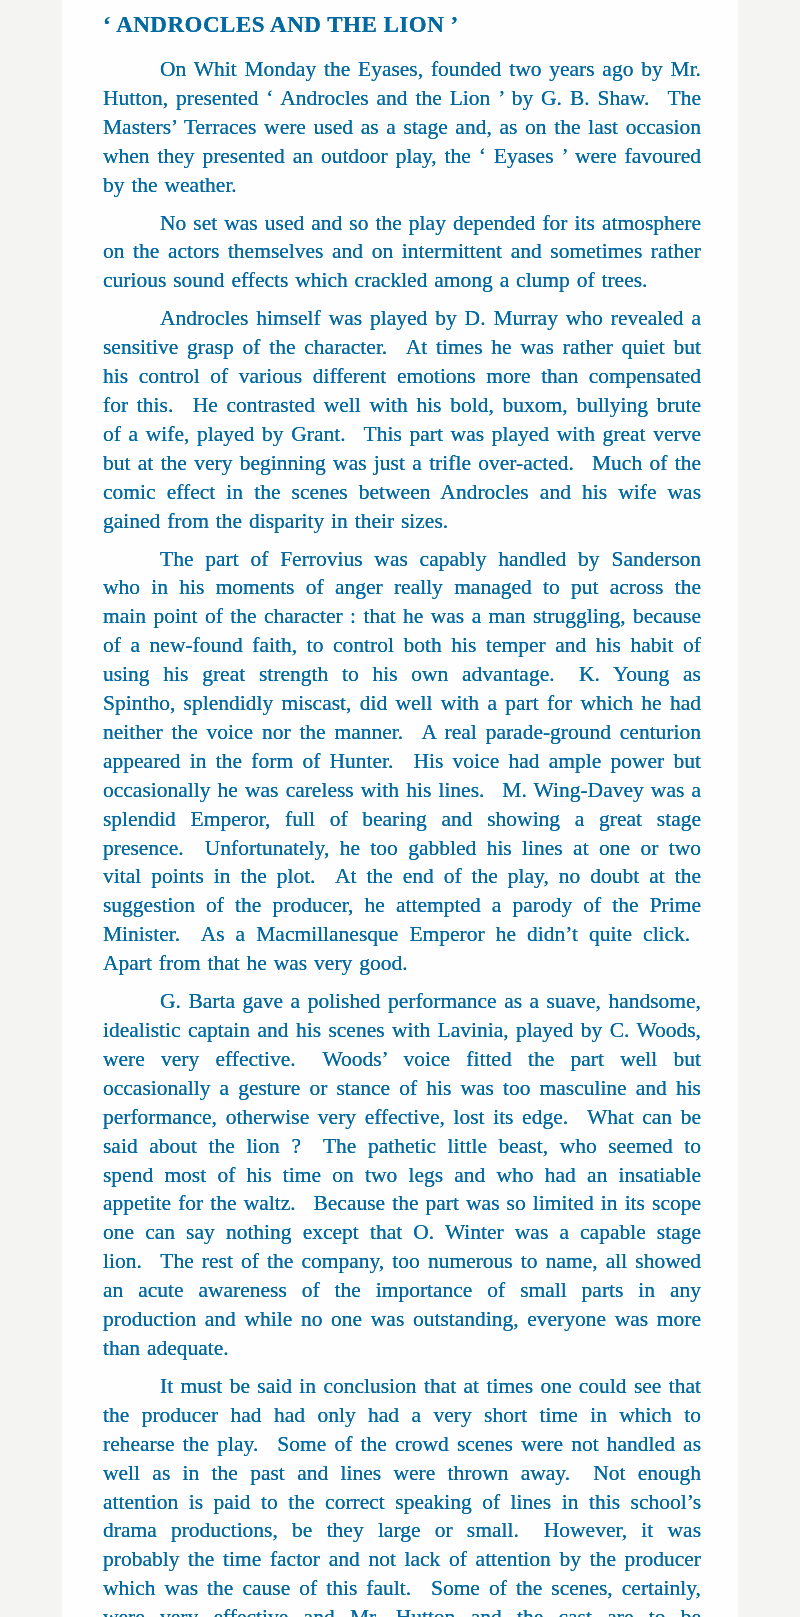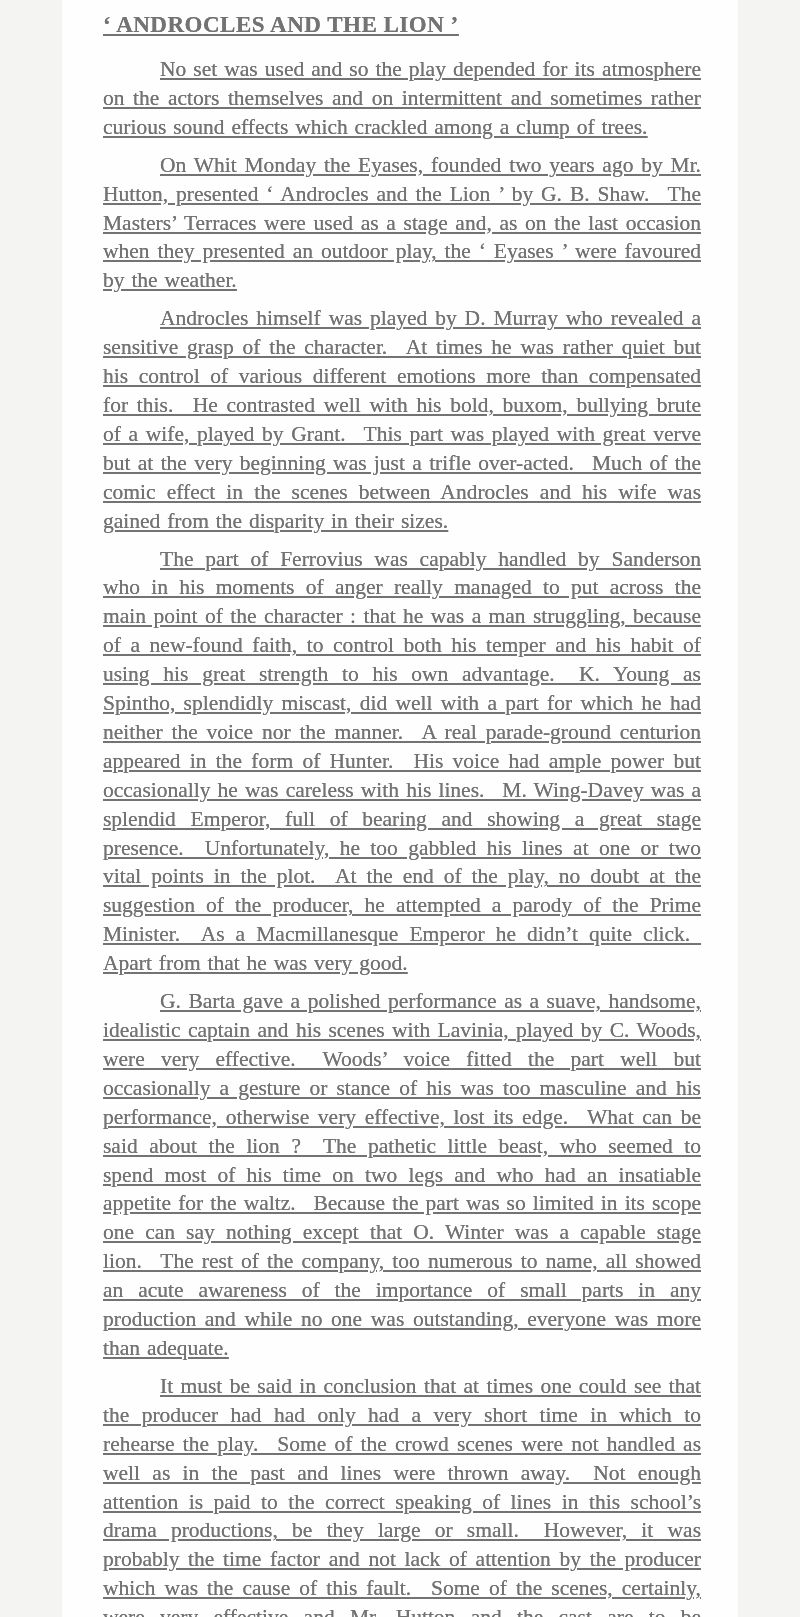--- a/index.html
+++ b/index.html
@@ -6,26 +6,25 @@
     margin: 0;
     padding: 0;
     background: #f4f4f2;
   }
   .page {
     position: relative;
     width: 676px;
     height: 1617px;
     margin: 0 auto;
     background: #fefefe;
-    color: #737373;
+    color: #0369a1;
     font-family: "Liberation Serif", "DejaVu Serif", serif;
     box-sizing: border-box;
     padding: 12px 37px 0 41px;
     overflow: hidden;
-    text-decoration: underline;
   }
   .article-title {
     font-size: 23px;
     font-weight: bold;
     letter-spacing: 0.5px;
     margin: 0 0 17px 0;
     text-shadow: 0 0 0.6px currentColor;
   }
   .body-text p {
     font-size: 21.5px;
@@ -49,22 +48,22 @@
     text-shadow: 0 0 0.4px currentColor;
   }
 </style>
 </head>
 <body>
 
 <div class="page">
   <h1 class="article-title">‘ ANDROCLES AND THE LION ’</h1>
 
   <div class="body-text">
+    <p>On Whit Monday the Eyases, founded two years ago by Mr. Hutton, presented ‘ Androcles and the Lion ’ by G. B. Shaw.  The Masters’ Terraces were used as a stage and, as on the last occasion when they presented an outdoor play, the ‘ Eyases ’ were favoured by the weather.</p>
     <p>No set was used and so the play depended for its atmosphere on the actors themselves and on intermittent and sometimes rather curious sound effects which crackled among a clump of trees.</p>
-    <p>On Whit Monday the Eyases, founded two years ago by Mr. Hutton, presented ‘ Androcles and the Lion ’ by G. B. Shaw.  The Masters’ Terraces were used as a stage and, as on the last occasion when they presented an outdoor play, the ‘ Eyases ’ were favoured by the weather.</p>
     <p>Androcles himself was played by D. Murray who revealed a sensitive grasp of the character.  At times he was rather quiet but his control of various different emotions more than compensated for this.  He contrasted well with his bold, buxom, bullying brute of a wife, played by Grant.  This part was played with great verve but at the very beginning was just a trifle over-acted.  Much of the comic effect in the scenes between Androcles and his wife was gained from the disparity in their sizes.</p>
     <p>The part of Ferrovius was capably handled by Sanderson who in his moments of anger really managed to put across the main point of the character : that he was a man struggling, because of a new-found faith, to control both his temper and his habit of using his great strength to his own advantage.  K. Young as Spintho, splendidly miscast, did well with a part for which he had neither the voice nor the manner.  A real parade-ground centurion appeared in the form of Hunter.  His voice had ample power but occasionally he was careless with his lines.  M. Wing-Davey was a splendid Emperor, full of bearing and showing a great stage presence.  Unfortunately, he too gabbled his lines at one or two vital points in the plot.  At the end of the play, no doubt at the suggestion of the producer, he attempted a parody of the Prime Minister.  As a Macmillanesque Emperor he didn’t quite click.  Apart from that he was very good.</p>
     <p>G. Barta gave a polished performance as a suave, handsome, idealistic captain and his scenes with Lavinia, played by C. Woods, were very effective.  Woods’ voice fitted the part well but occasionally a gesture or stance of his was too masculine and his performance, otherwise very effective, lost its edge.  What can be said about the lion ?  The pathetic little beast, who seemed to spend most of his time on two legs and who had an insatiable appetite for the waltz.  Because the part was so limited in its scope one can say nothing except that O. Winter was a capable stage lion.  The rest of the company, too numerous to name, all showed an acute awareness of the importance of small parts in any production and while no one was outstanding, everyone was more than adequate.</p>
     <p>It must be said in conclusion that at times one could see that the producer had had only had a very short time in which to rehearse the play.  Some of the crowd scenes were not handled as well as in the past and lines were thrown away.  Not enough attention is paid to the correct speaking of lines in this school’s drama productions, be they large or small.  However, it was probably the time factor and not lack of attention by the producer which was the cause of this fault.  Some of the scenes, certainly, were very effective and Mr. Hutton and the cast are to be congratulated on presenting a fairly polished production in such a short time.</p>
     <p class="closing-para">It seems that for some time yet the school will not have to worry about lack of acting talent.</p>
   </div>
 
   <div class="byline">K. ROWE.</div>
 </div>
 

